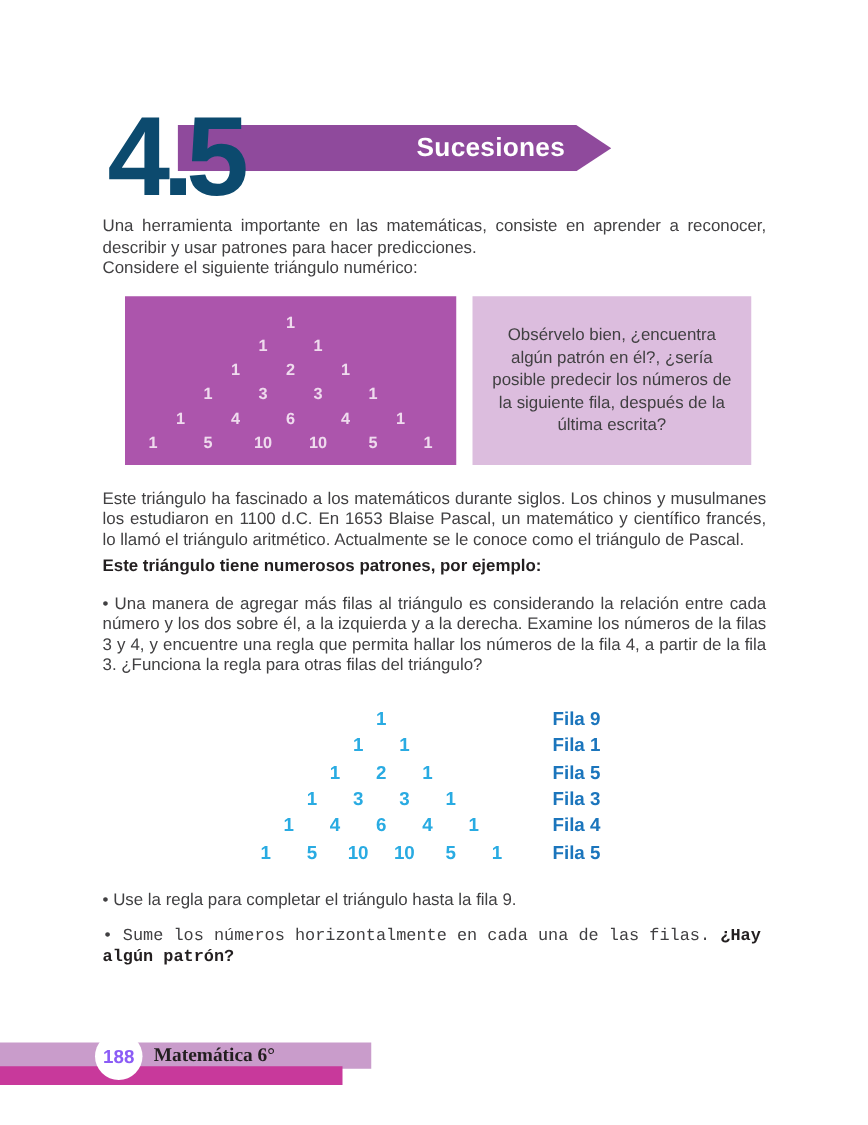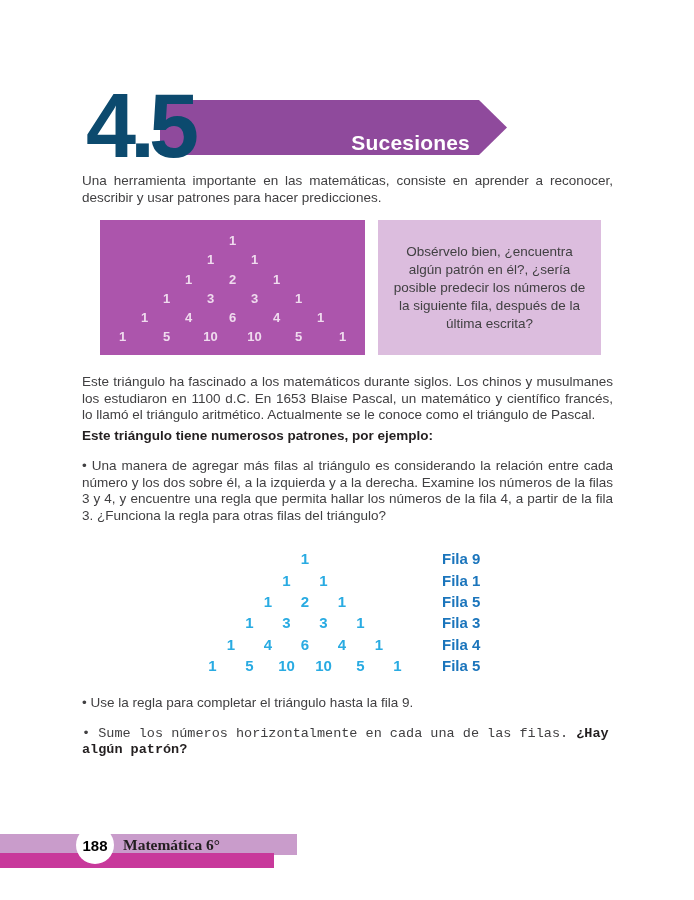--- a/index.html
+++ b/index.html
@@ -10,26 +10,26 @@
     height: 900px;
     background: #ffffff;
     font-family: "Liberation Sans", sans-serif;
     color: #414042;
     overflow: hidden;
   }
 
   
   .banner {
     position: absolute;
-    left: 160px; top: 100px;
-    width: 347px; height: 55px;
+    left: 142px; top: 100px;
+    width: 347px; height: 37px;
     background: #8F4A9C;
     clip-path: polygon(0 0, calc(100% - 28px) 0, 100% 50%, calc(100% - 28px) 100%, 0 100%);
     display: flex;
-    align-items: flex-end;
+    align-items: center;
     justify-content: flex-end;
     padding-right: 37px;
   }
   .banner-title {
     color: #ffffff;
     font-size: 21px;
     font-weight: bold;
     letter-spacing: 0.2px;
   }
   .section-number {
@@ -159,21 +159,21 @@
     position: absolute;
     left: 76px; top: 826px;
     width: 38px; height: 38px;
     background: #ffffff;
     border-radius: 50%;
     display: flex;
     align-items: center;
     justify-content: center;
   }
   .page-number {
-    color: #000000;
+    color: #8b5cf6;
     font-size: 15px;
     font-weight: bold;
   }
   .book-title {
     position: absolute;
     left: 123px; top: 836px;
     font-family: "Liberation Serif", serif;
     font-size: 15.5px;
     font-weight: bold;
     color: #231F20;
@@ -185,20 +185,21 @@
 <div class="page">
 
   <div class="section-number">4.5</div>
   <div class="banner">
     <span class="banner-title">Sucesiones</span>
   </div>
 
   <div class="content">
 
     <p class="body-text justify">Una herramienta importante en las matemáticas, consiste en aprender a reconocer, describir y usar patrones para hacer predicciones.</p>
+    <p class="body-text lead-in">Considere el siguiente triángulo numérico:</p>
 
     <div class="boxes">
       <div class="pascal-box">
         <div class="p-row">
             <span class="p-num">1</span>
           </div>
         <div class="p-row">
             <span class="p-num">1</span>
             <span class="p-num">1</span>
           </div>

